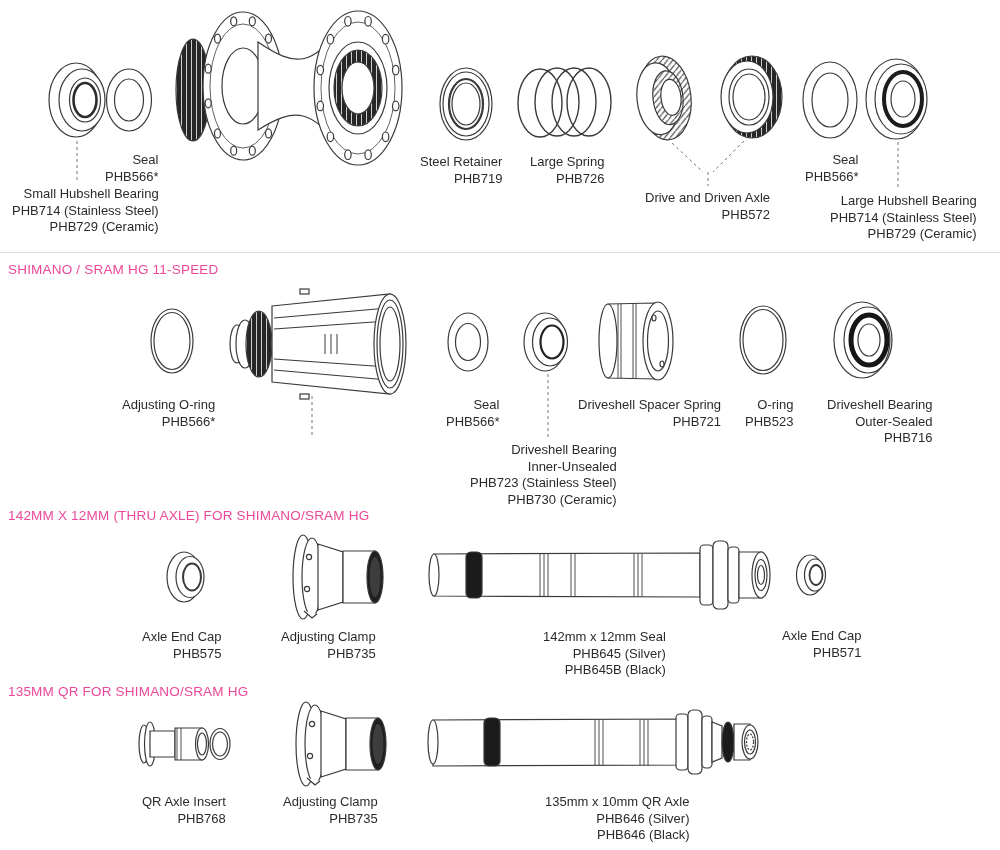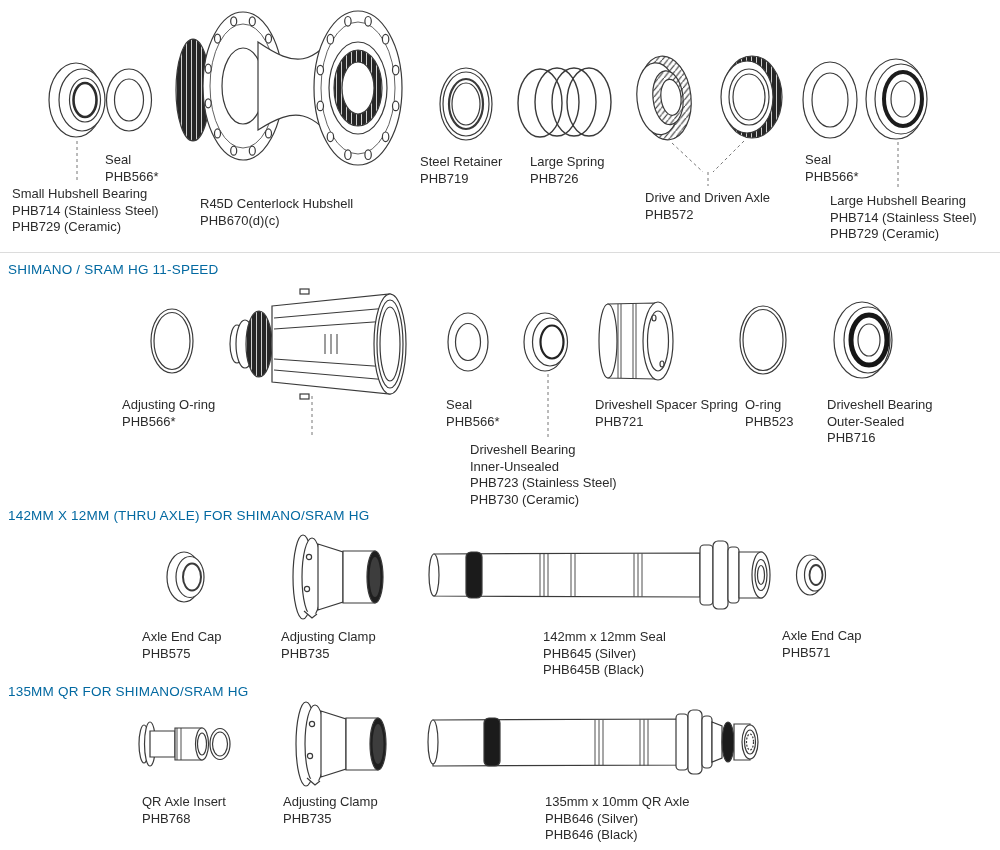--- a/index.html
+++ b/index.html
@@ -1,21 +1,21 @@
 <!DOCTYPE html>
 <html><head>
 <meta charset="utf-8">
 <style>
   html,body{margin:0;padding:0;background:#fff;}
   .canvas{position:relative;width:1000px;height:850px;background:#ffffff;overflow:hidden;
-          font-family:"Liberation Sans",sans-serif;}
+          font-family:"Liberation Sans",sans-serif;text-align:right;}
   .art{position:absolute;left:0;top:0;}
   .lbl{position:absolute;font-size:13px;line-height:16.5px;color:#2b2b2b;
        white-space:pre-line;}
-  .hdr{position:absolute;font-size:13.5px;letter-spacing:.2px;color:#0369a1;}
+  .hdr{position:absolute;font-size:13.5px;letter-spacing:.2px;color:#ec4899;}
   .divider{position:absolute;left:0;width:1000px;height:1px;background:#dcdcdc;}
 </style>
 </head>
 <body>
 
 <div class="canvas">
 
 <svg class="art" width="1000" height="850" viewBox="0 0 1000 850" stroke="#3a3a3a" stroke-width="1.2" fill="none">
   <defs>
     <pattern id="teeth" width="5" height="10" patternUnits="userSpaceOnUse">
@@ -234,22 +234,20 @@
   </g>
 </svg>
 
 <div class="divider" style="top:252px"></div>
 
 <div class="lbl" style="left:105px;top:152px">Seal
 PHB566*</div>
 <div class="lbl" style="left:12px;top:186px">Small Hubshell Bearing
 PHB714 (Stainless Steel)
 PHB729 (Ceramic)</div>
-<div class="lbl" style="left:200px;top:196px">R45D Centerlock Hubshell
-PHB670(d)(c)</div>
 <div class="lbl" style="left:420px;top:154px">Steel Retainer
 PHB719</div>
 <div class="lbl" style="left:530px;top:154px">Large Spring
 PHB726</div>
 <div class="lbl" style="left:645px;top:190px">Drive and Driven Axle
 PHB572</div>
 <div class="lbl" style="left:805px;top:152px">Seal
 PHB566*</div>
 <div class="lbl" style="left:830px;top:193px">Large Hubshell Bearing
 PHB714 (Stainless Steel)
@@ -257,21 +255,21 @@
 
 <div class="hdr" style="left:8px;top:262px">SHIMANO / SRAM HG 11-SPEED</div>
 <div class="lbl" style="left:122px;top:397px">Adjusting O-ring
 PHB566*</div>
 <div class="lbl" style="left:446px;top:397px">Seal
 PHB566*</div>
 <div class="lbl" style="left:470px;top:442px">Driveshell Bearing
 Inner-Unsealed
 PHB723 (Stainless Steel)
 PHB730 (Ceramic)</div>
-<div class="lbl" style="left:595px;top:397px">Driveshell Spacer Spring
+<div class="lbl" style="left:578px;top:397px">Driveshell Spacer Spring
 PHB721</div>
 <div class="lbl" style="left:745px;top:397px">O-ring
 PHB523</div>
 <div class="lbl" style="left:827px;top:397px">Driveshell Bearing
 Outer-Sealed
 PHB716</div>
 
 <div class="hdr" style="left:8px;top:508px">142MM X 12MM (THRU AXLE) FOR SHIMANO/SRAM HG</div>
 <div class="lbl" style="left:142px;top:629px">Axle End Cap
 PHB575</div>

